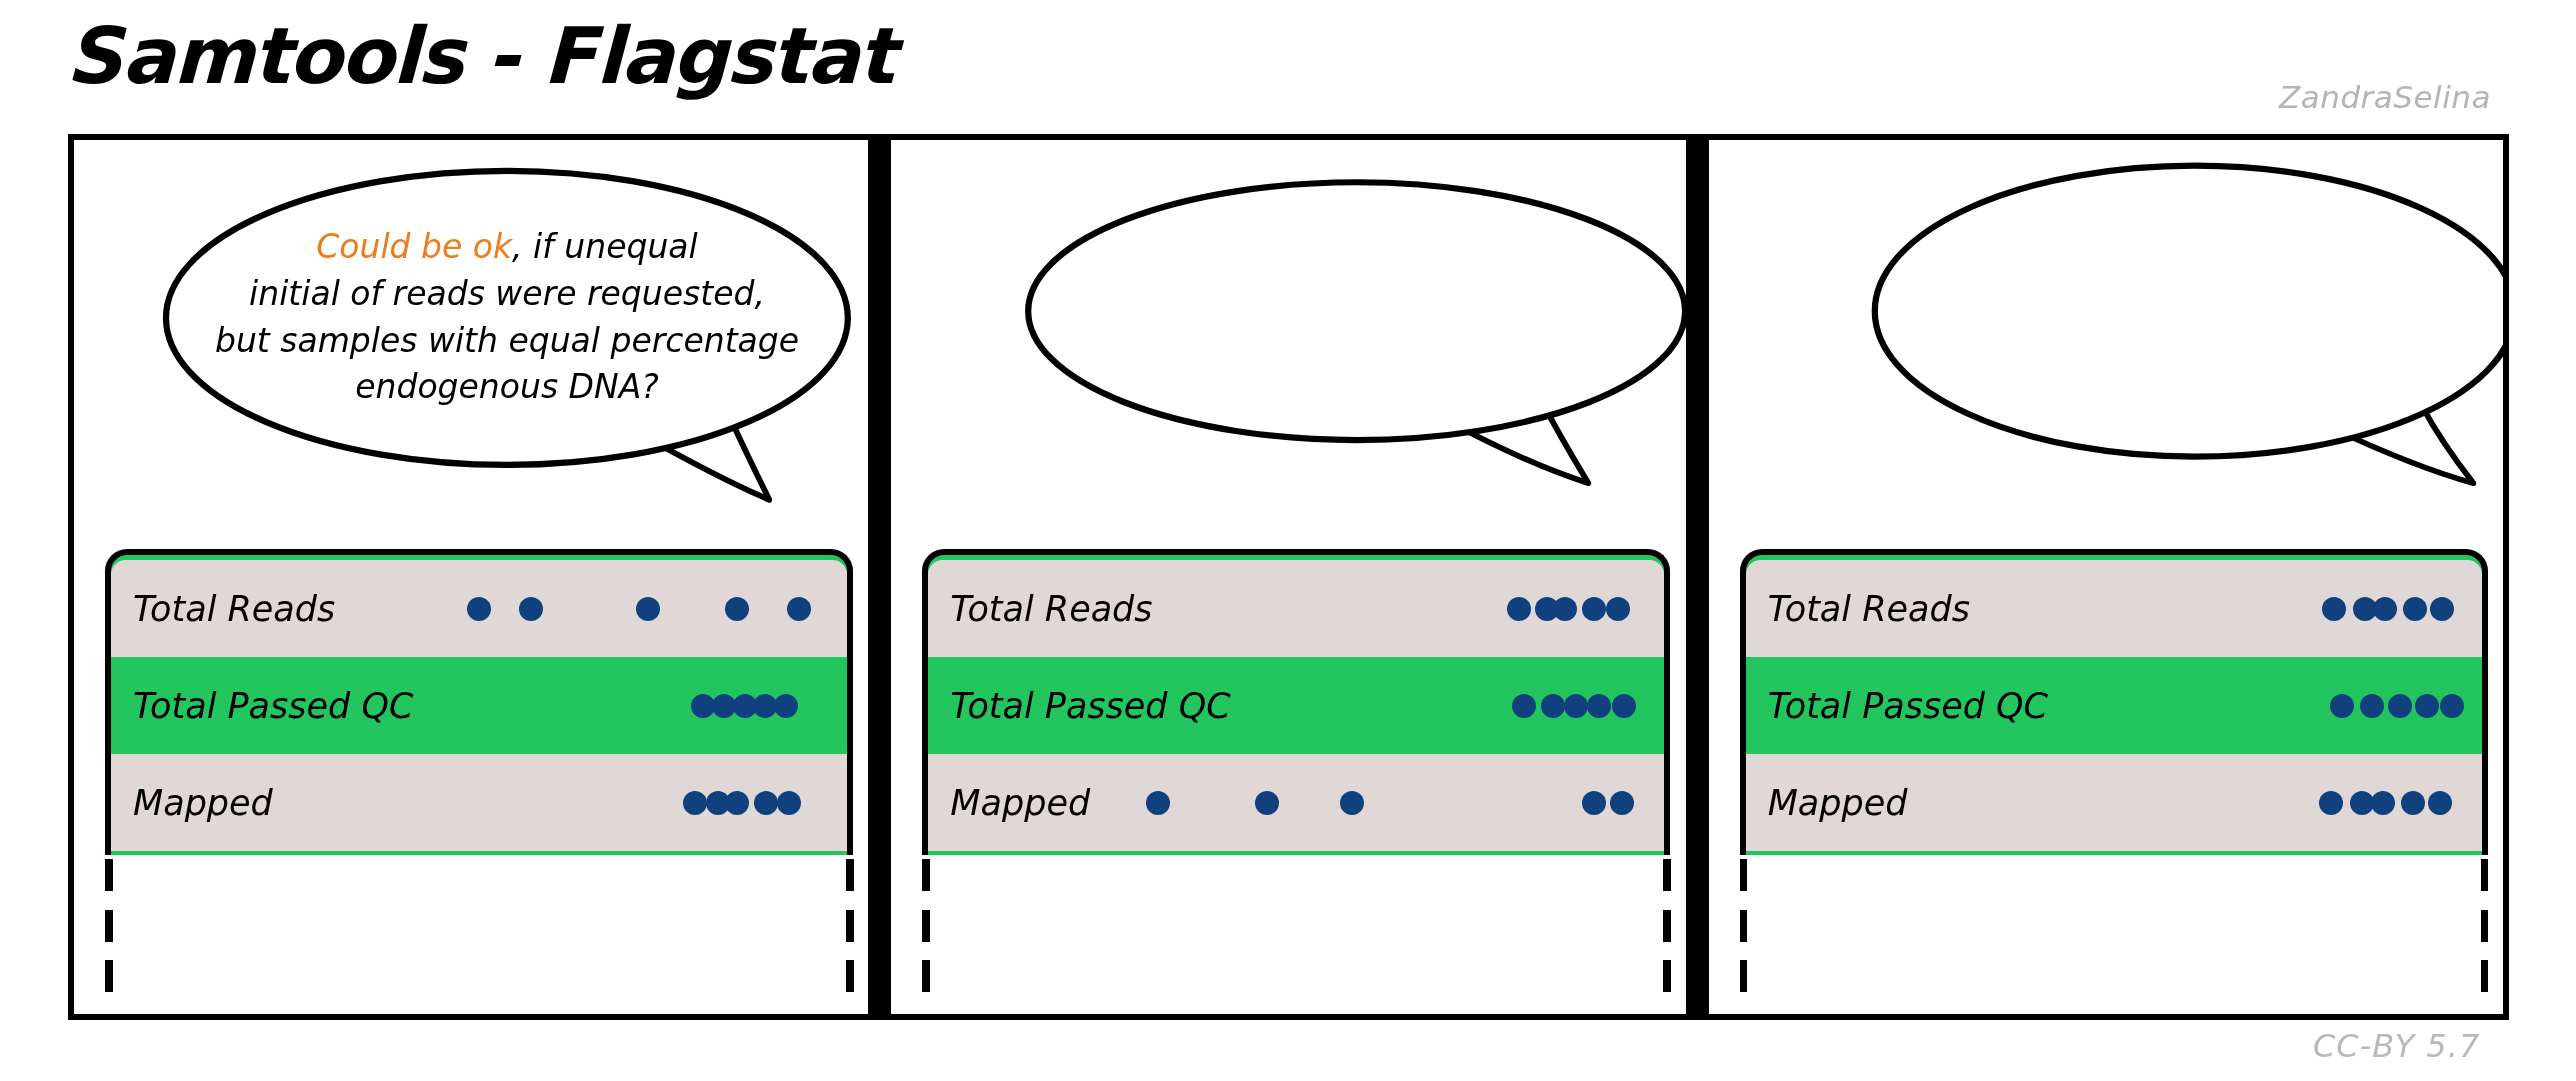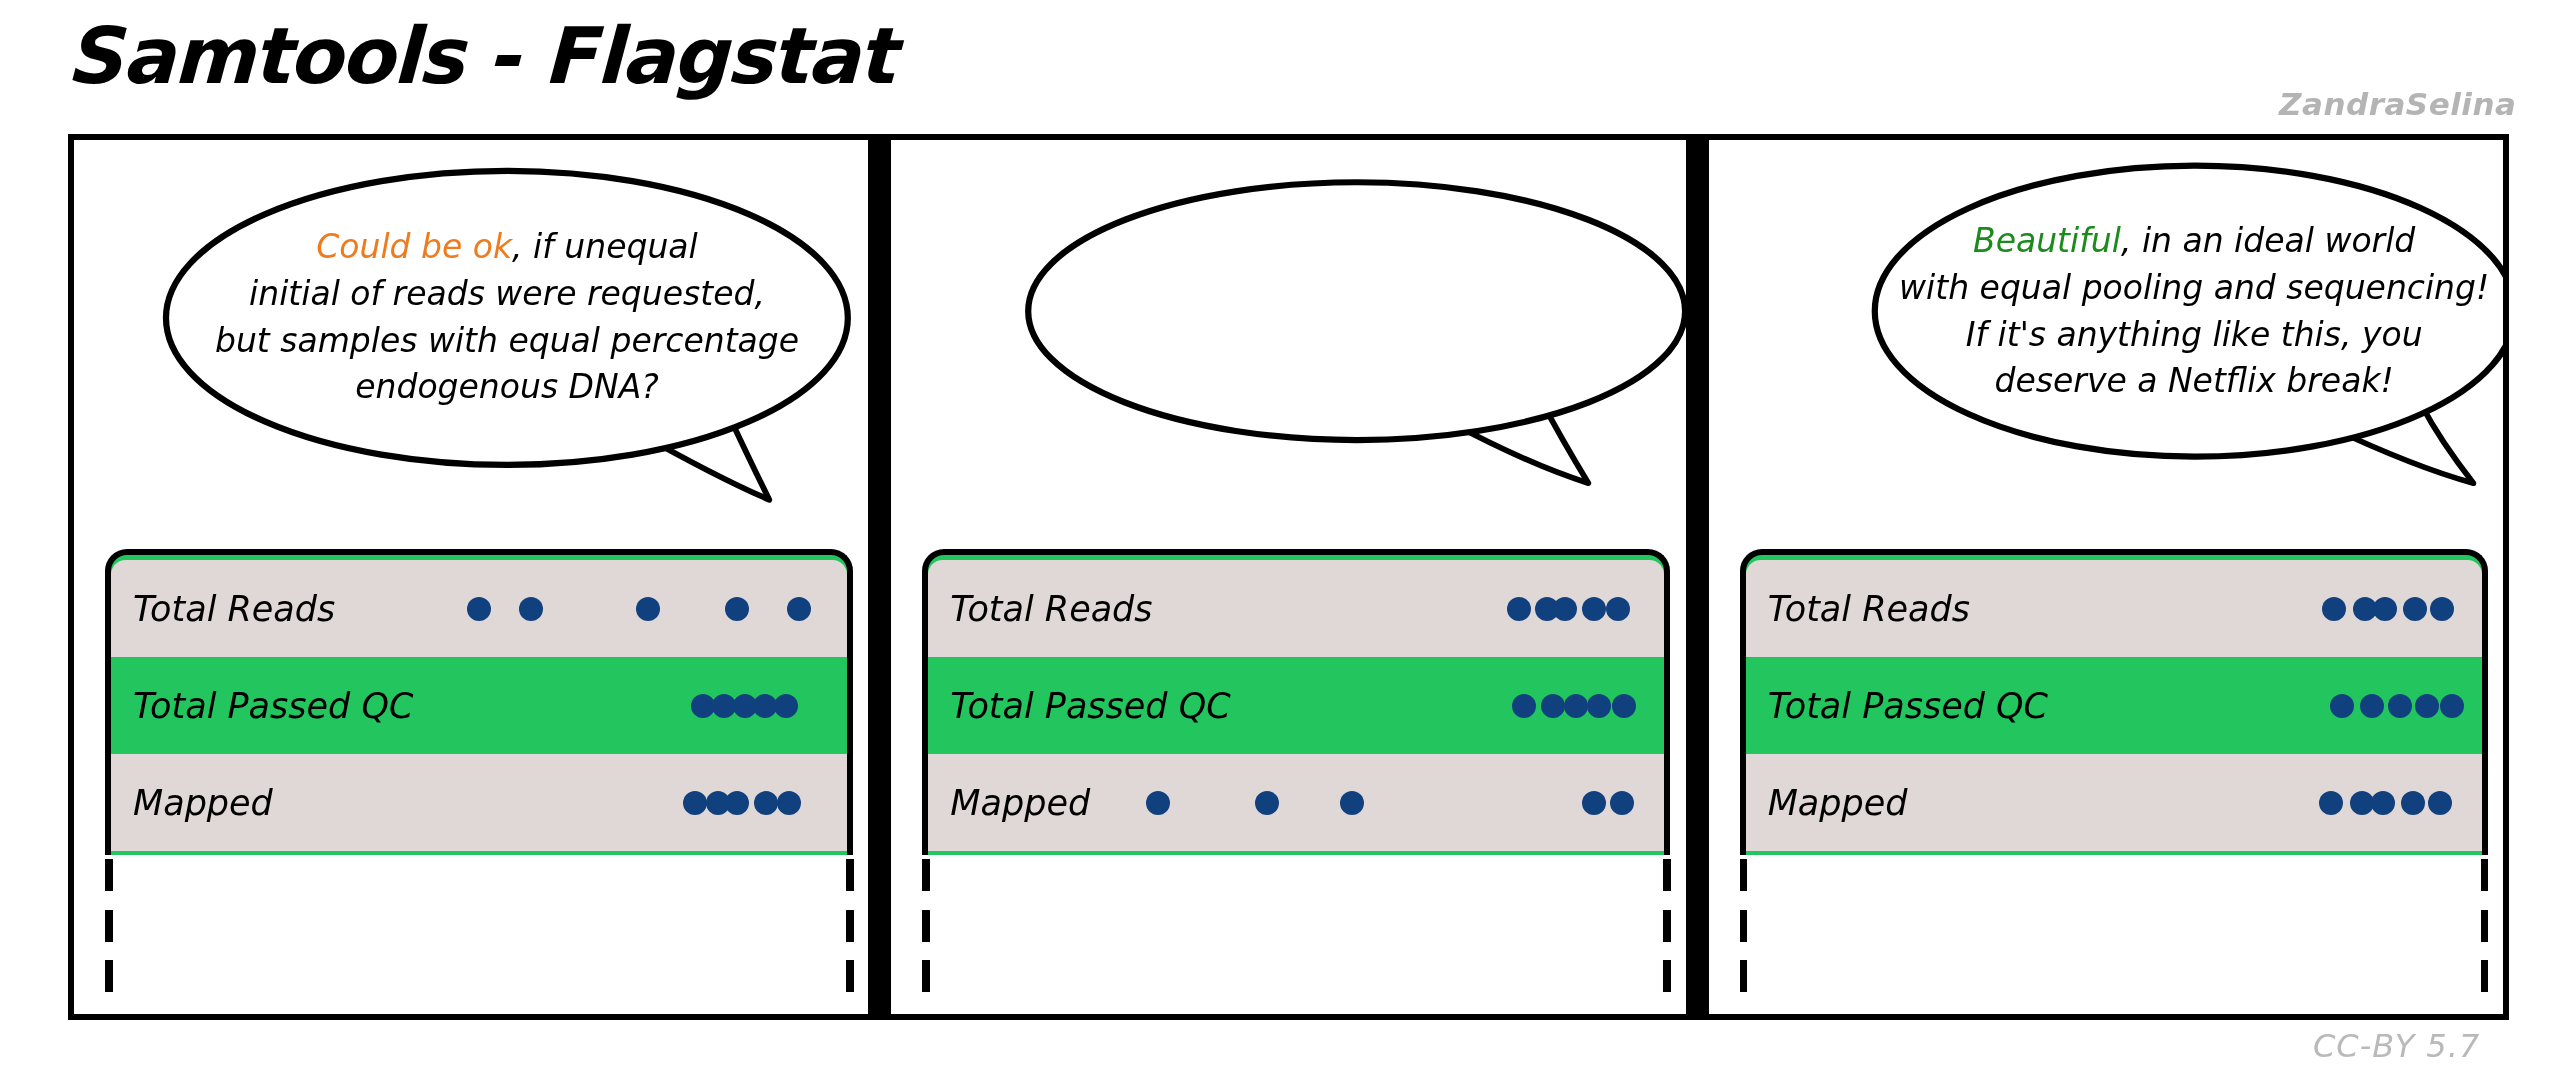--- a/index.html
+++ b/index.html
@@ -6,22 +6,22 @@
   #canvas {
     position:relative; width:2576px; height:1082px; background:#ffffff;
     font-family:"DejaVu Sans", sans-serif; overflow:hidden;
   }
   .title {
     position:absolute; left:73px; top:11.4px;
     font-size:78px; font-style:italic; font-weight:600; letter-spacing:-1.6px; color:#000;
     transform:skewX(-4deg);
   }
   .credit {
-    position:absolute; left:2279px; top:86px;
-    font-size:31px; font-style:italic; color:#b4b4b4; letter-spacing:0.5px;font-weight:bold;
+    position:absolute; left:2279px; top:79px;
+    font-size:31px; font-style:italic; color:#b4b4b4; letter-spacing:0.5px;
   }
   .license {
     position:absolute; left:2313px; top:1027px;
     font-size:32px; font-style:italic; color:#b9b9b9; letter-spacing:1px;
   }
   .frame {
     position:absolute; left:68px; top:134px; width:2441px; height:886px;
     box-sizing:border-box; border:6.8px solid #000; background:#000;
     display:flex; gap:23px;
   }
@@ -169,26 +169,20 @@
         <div class="dash"></div>
         <div class="dash"></div>
       </div>
     </div>
 
     <div class="panel">
       <svg class="bubble-svg" width="805" height="520" viewBox="0 0 1549 1000">
         <path d="M 1190 550 Q 1360 630 1471 660 Q 1408 580 1370 508 Z" fill="#ffffff" stroke="#000000" stroke-width="11" stroke-linejoin="round"></path>
         <ellipse cx="935" cy="329" rx="616" ry="280" fill="#ffffff" stroke="#000000" stroke-width="12"></ellipse>
       </svg>
-      <div class="bubble-text" style="left:166px; top:44px; width:639px; height:255px;">
-        <div class="bline"><span class="accent-green">Beautiful</span><span>, in an ideal world</span></div>
-        <div class="bline">with equal pooling and sequencing!</div>
-        <div class="bline">If it's anything like this, you</div>
-        <div class="bline">deserve a Netflix break!</div>
-      </div>
       <div class="tbl">
         <div class="trow shaded first">
           <span class="tlabel">Total Reads</span>
           <div class="dots">
               <span class="dot" style="left: 80%;"></span>
               <span class="dot" style="left: 84.1%;"></span>
               <span class="dot" style="left: 86.8%;"></span>
               <span class="dot" style="left: 91%;"></span>
               <span class="dot" style="left: 94.6%;"></span>
             </div>

